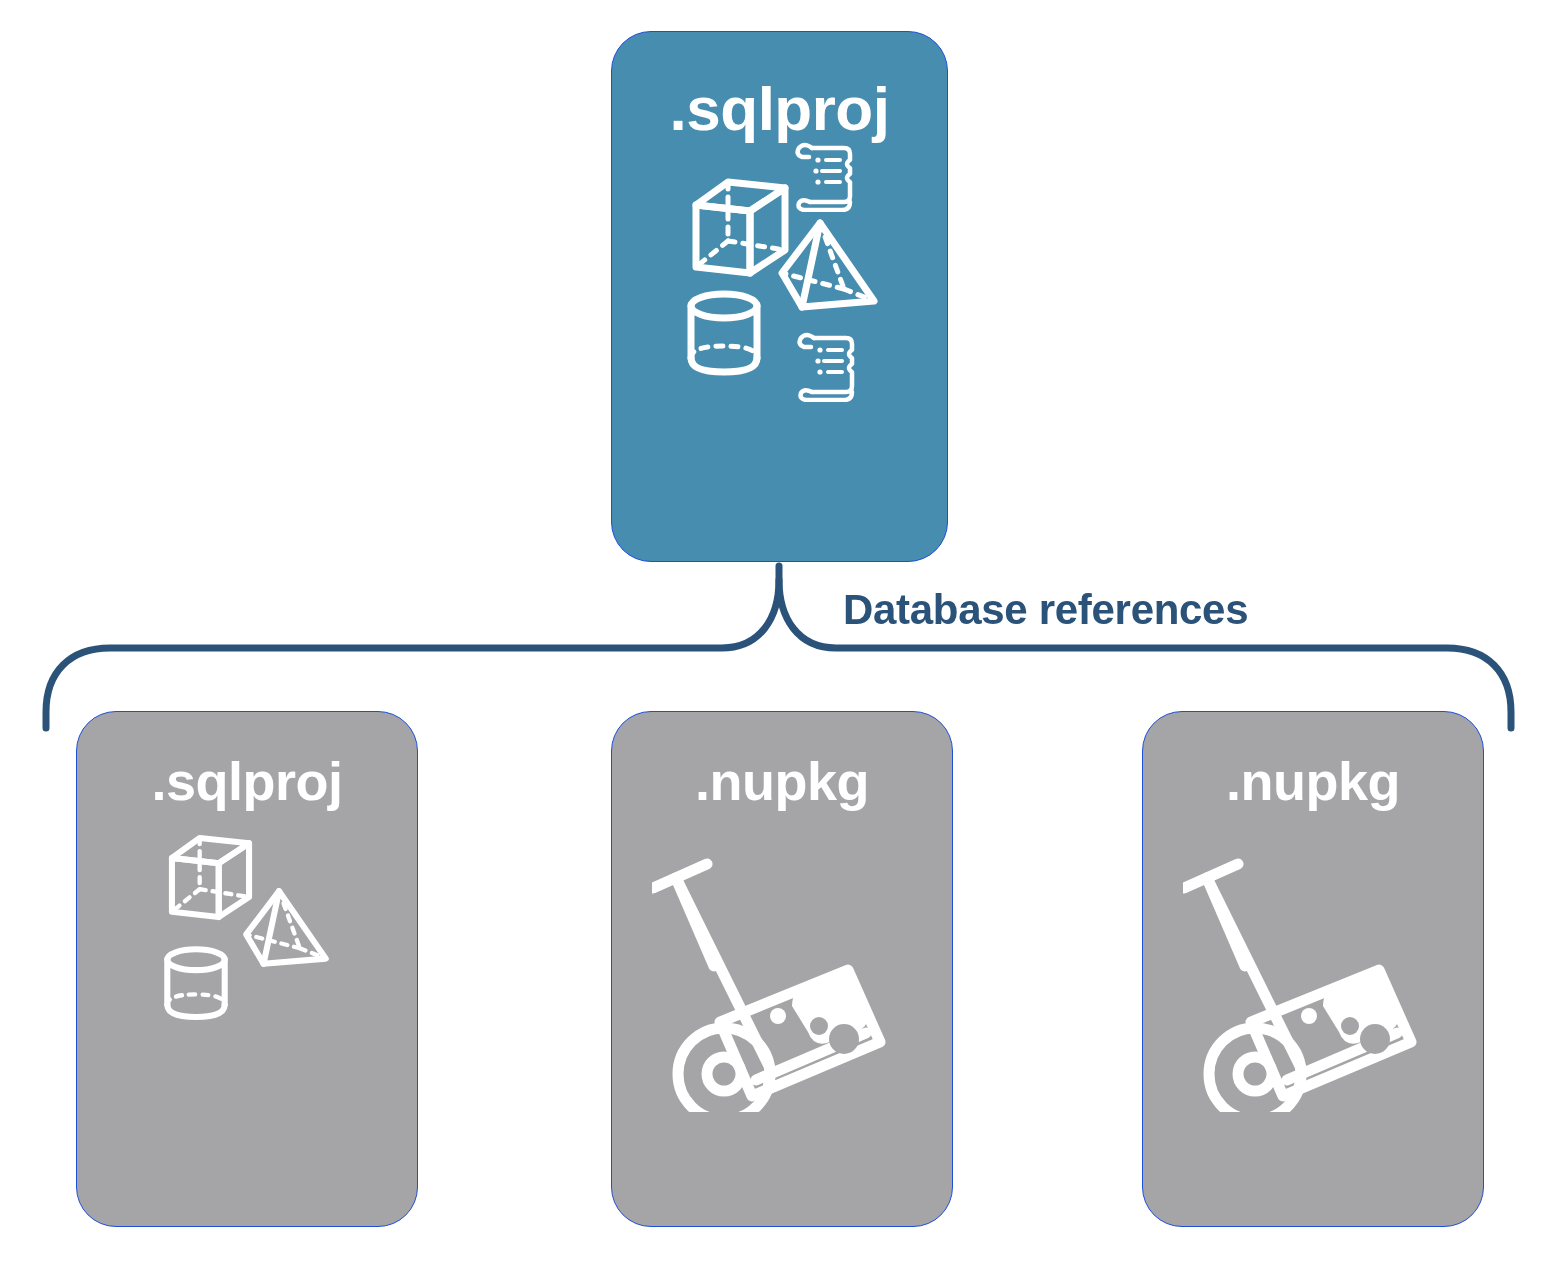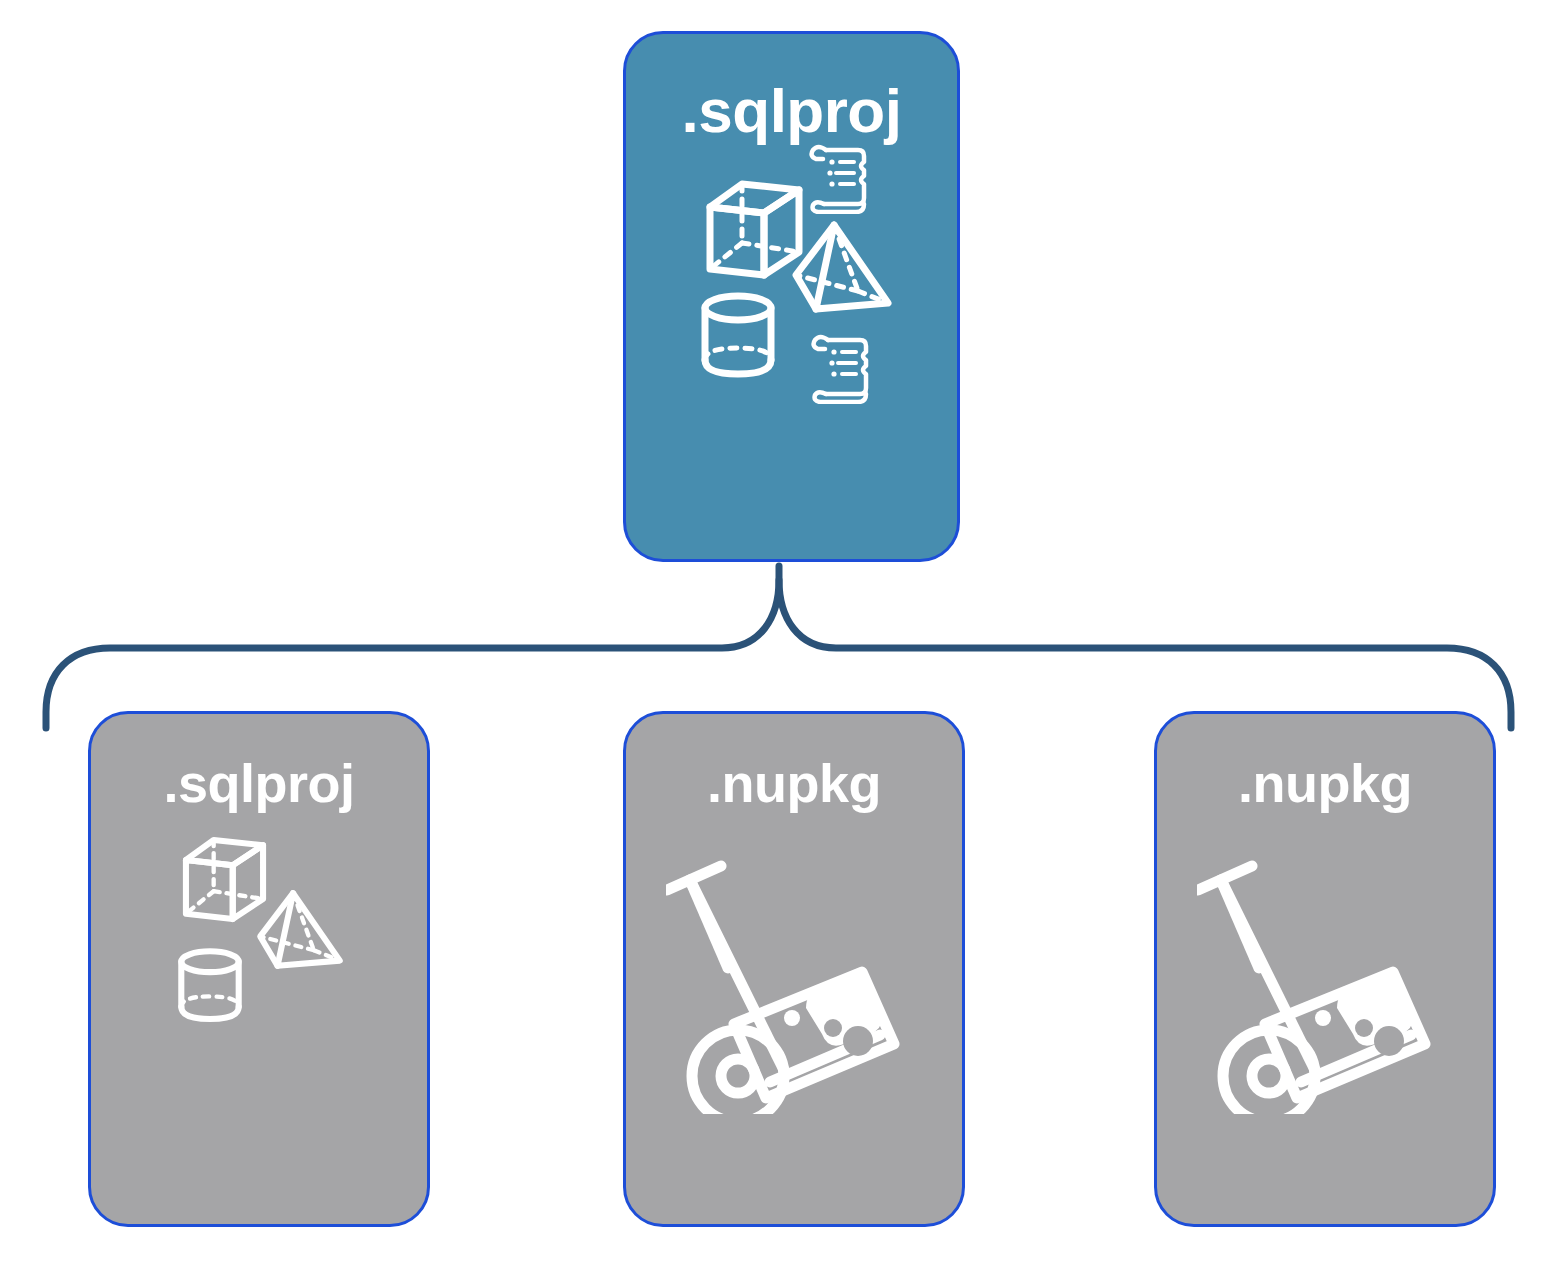--- a/index.html
+++ b/index.html
@@ -15,25 +15,24 @@
     position: relative;
     width: 1566px;
     height: 1274px;
     background: #ffffff;
     overflow: hidden;
   }
   .node {
     position: absolute;
     box-sizing: border-box;
     border-radius: 40px;
-    border: 3px solid #1d4ed8;
+    border: 1px solid #1d4ed8;
     display: flex;
     flex-direction: column;
     align-items: center;
-    margin-left: 12px;
   }
   .node-title {
     font-weight: bold;
     color: #ffffff;
     letter-spacing: -0.5px;
     line-height: 1;
     user-select: none;
   }
   .node-root {
     left: 611px;
@@ -191,20 +190,21 @@
                C70 648 46 672 46 712
                L46 728"></path>
       <path d="M779 580
                C779 618 798 648 836 648
                L1447 648
                C1487 648 1511 672 1511 712
                L1511 728"></path>
     </g>
   </svg>
 
+  <div class="edge-label">Database references</div>
 
   <div class="node node-leaf leaf-1">
     <div class="node-title">.sqlproj</div>
     <div class="icon-area">
 
       <span class="icon-abs" style="left:88px; top:24px;">
         <svg width="91" height="91" viewBox="0 0 105 105">
           <g fill="none" stroke="#FFFFFF" stroke-width="7" stroke-linecap="round" stroke-linejoin="round">
             <path d="M8 30 L8 92 L62 98 L62 36 Z"></path>
             <path d="M8 30 L40 7 L97 13 L62 36 Z"></path>

